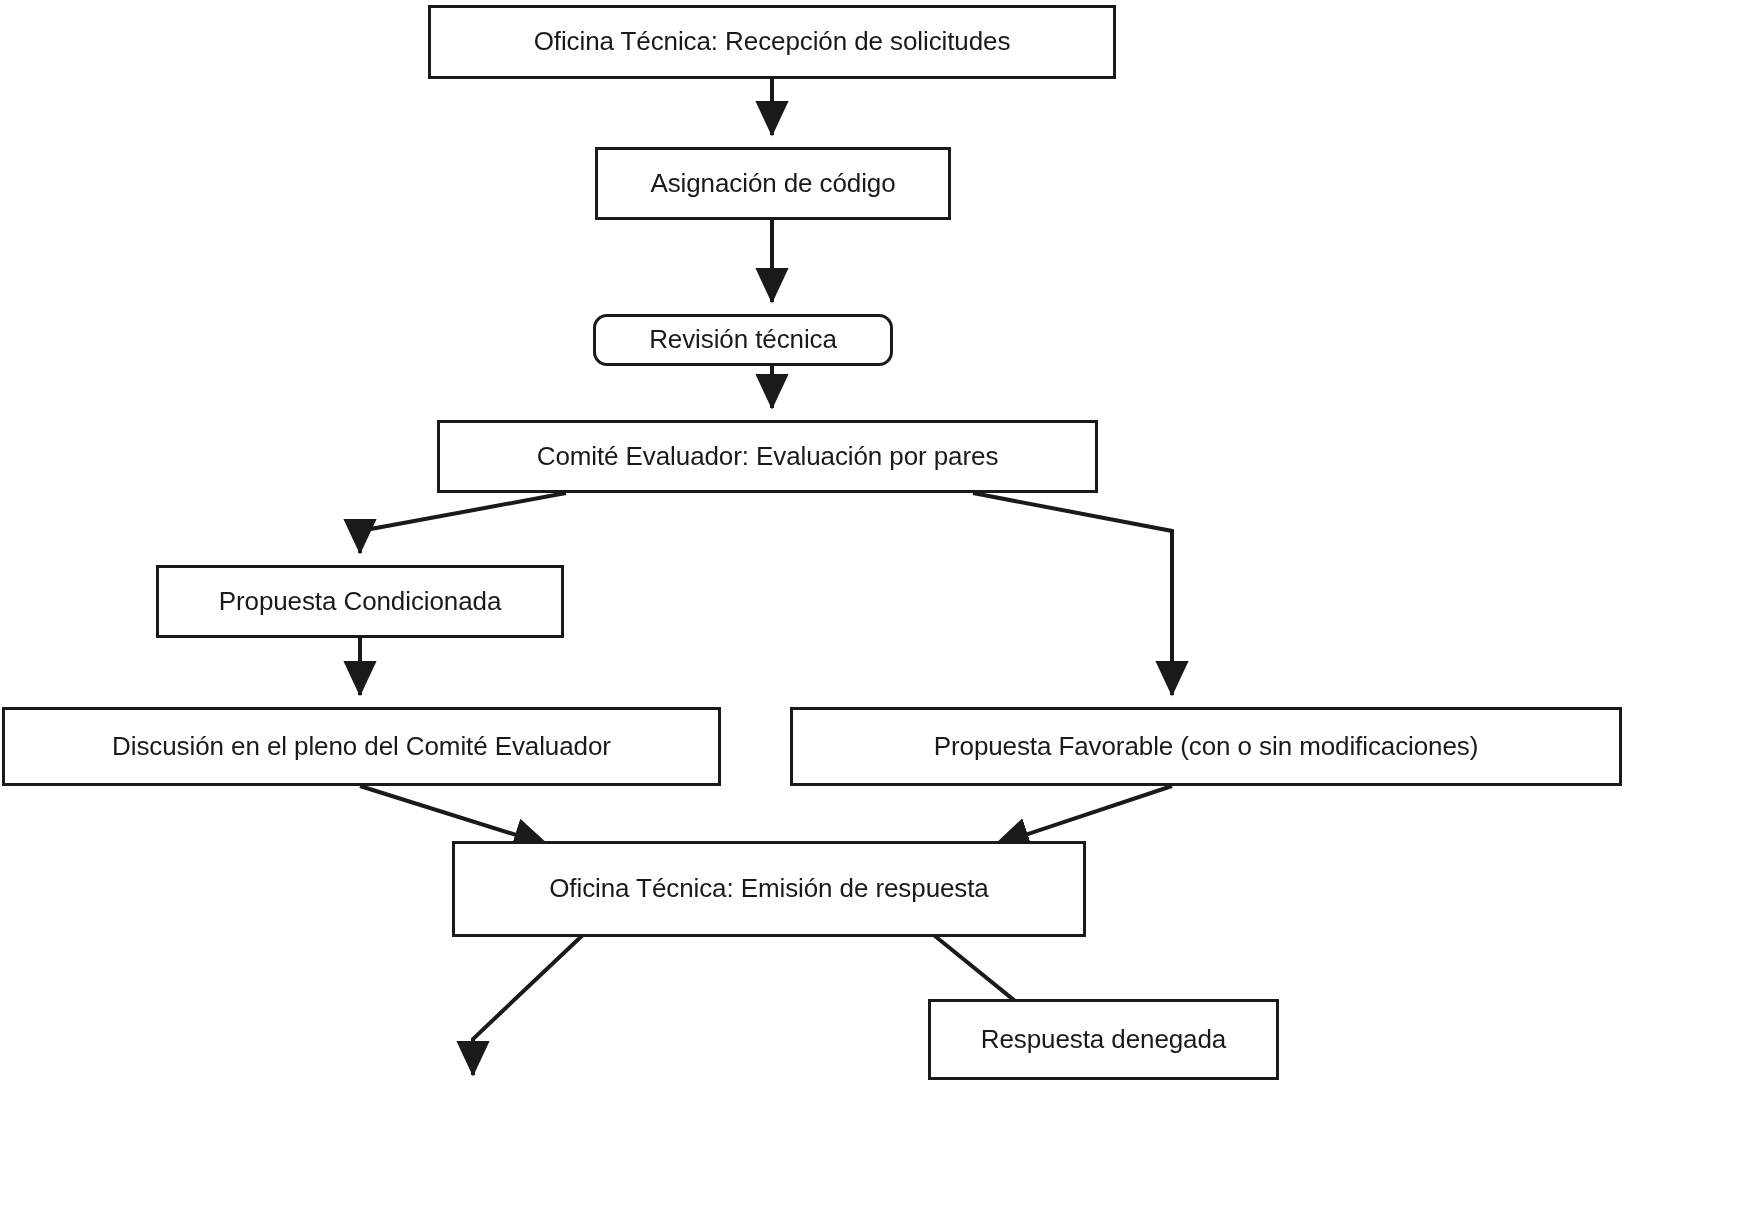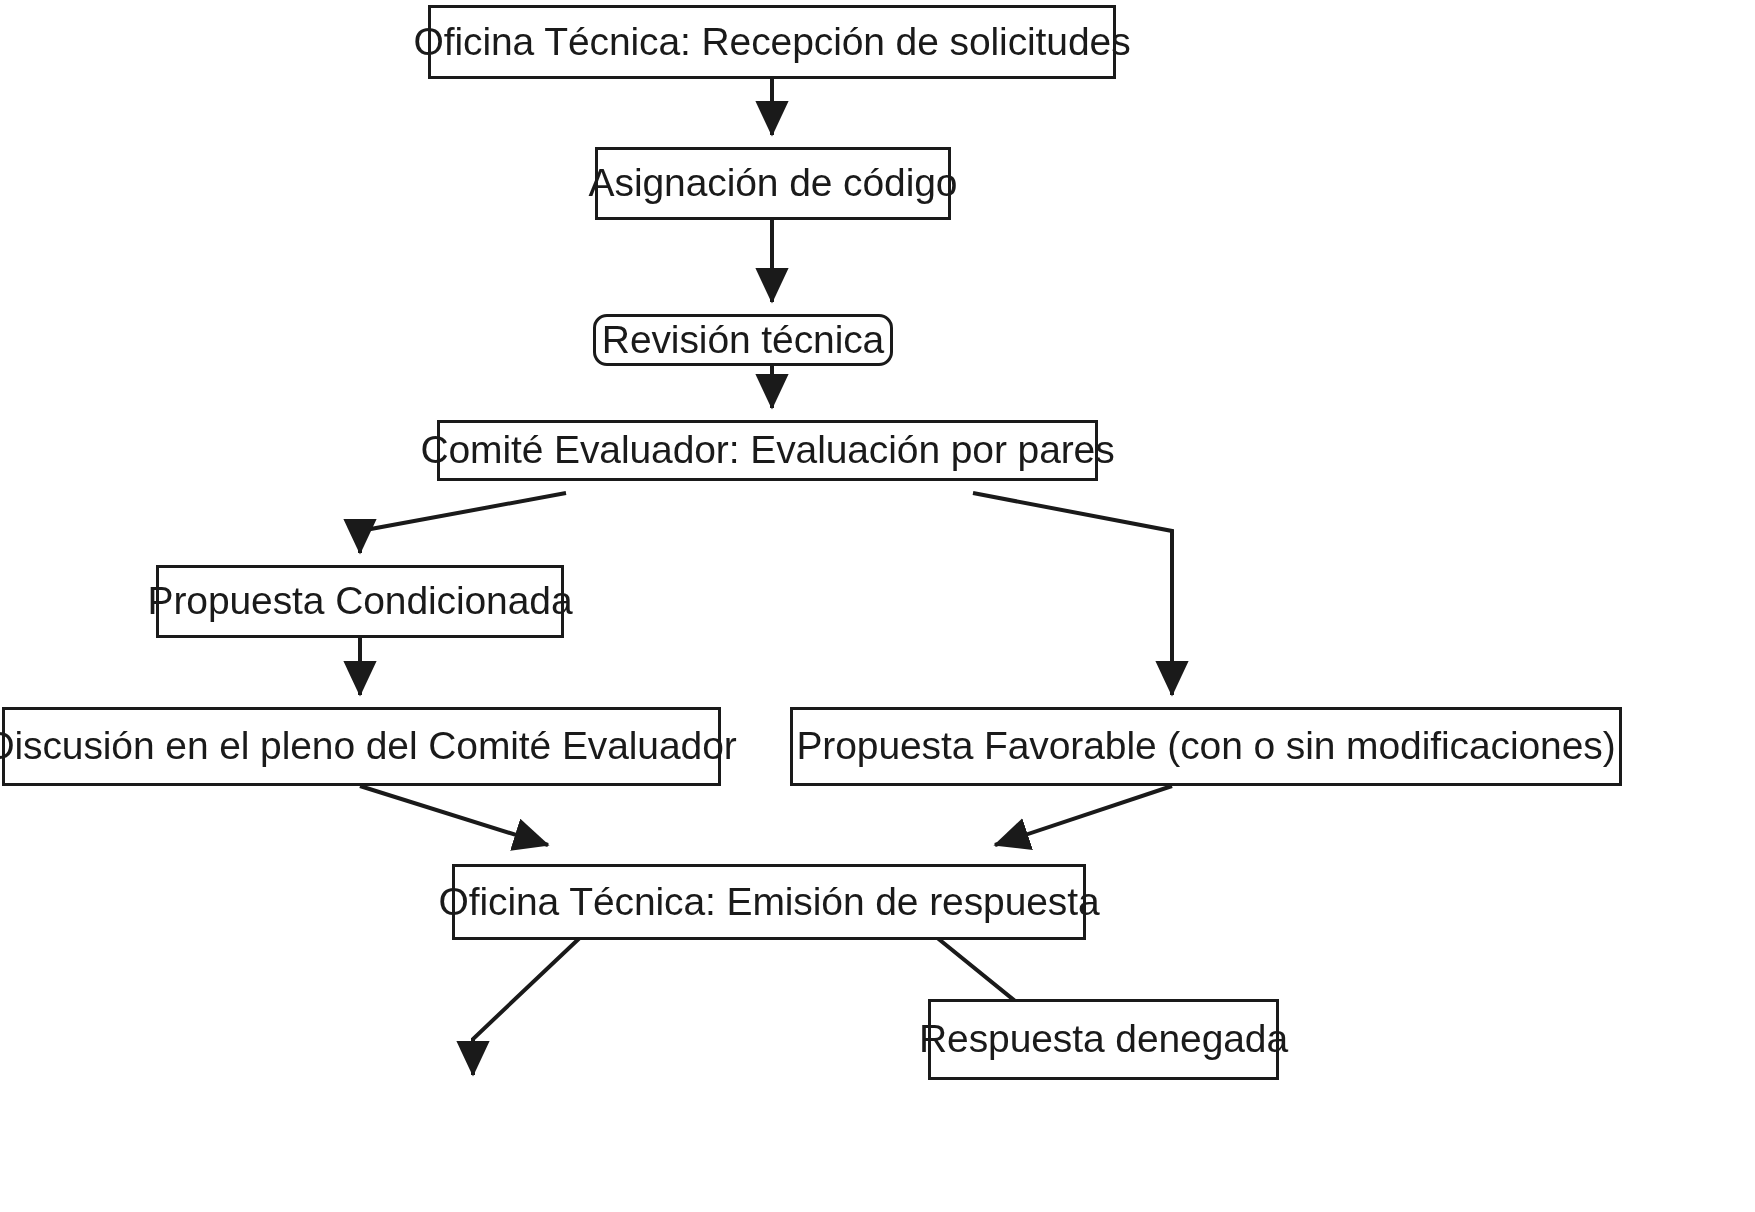--- a/index.html
+++ b/index.html
@@ -33,36 +33,36 @@
     background: #ffffff;
     border: 3px solid #1a1a1a;
     display: flex;
     align-items: center;
     justify-content: center;
     text-align: center;
     z-index: 2;
   }
   .node-label {
     font-family: "Liberation Sans", sans-serif;
-    font-size: 39px;
+    font-size: 26px;
     line-height: 1.15;
     color: #1a1a1a;
     white-space: nowrap;
     letter-spacing: -0.1px;
     padding: 0 10px;
   }
   
   #node-recepcion   { left: 428px;  top: 5px;    width: 688px; height: 74px; }
   #node-codigo      { left: 595px;  top: 147px;  width: 356px; height: 73px; }
   #node-revision    { left: 593px;  top: 314px;  width: 300px; height: 52px; border-radius: 14px; }
-  #node-comite      { left: 437px;  top: 420px;  width: 661px; height: 61px; }
+  #node-comite      { left: 437px;  top: 420px;  width: 661px; height: 73px; }
   #node-condicionada{ left: 156px;  top: 565px;  width: 408px; height: 73px; }
   #node-discusion   { left: 2px;    top: 707px;  width: 719px; height: 79px; }
   #node-favorable   { left: 790px;  top: 707px;  width: 832px; height: 79px; }
-  #node-emision     { left: 452px;  top: 864px;  width: 634px; height: 76px; align-items: center; }
+  #node-emision     { left: 452px;  top: 841px;  width: 634px; height: 96px; align-items: center; }
   #node-positiva    { left: 128px;  top: 999px;  width: 691px; height: 81px; }
   #node-denegada    { left: 928px;  top: 999px;  width: 351px; height: 81px; }
 </style>
 </head>
 <body>
 
 <div id="flowchart-canvas">
 
   <svg id="edge-layer" viewBox="0 0 1755 1212">
     <defs>

